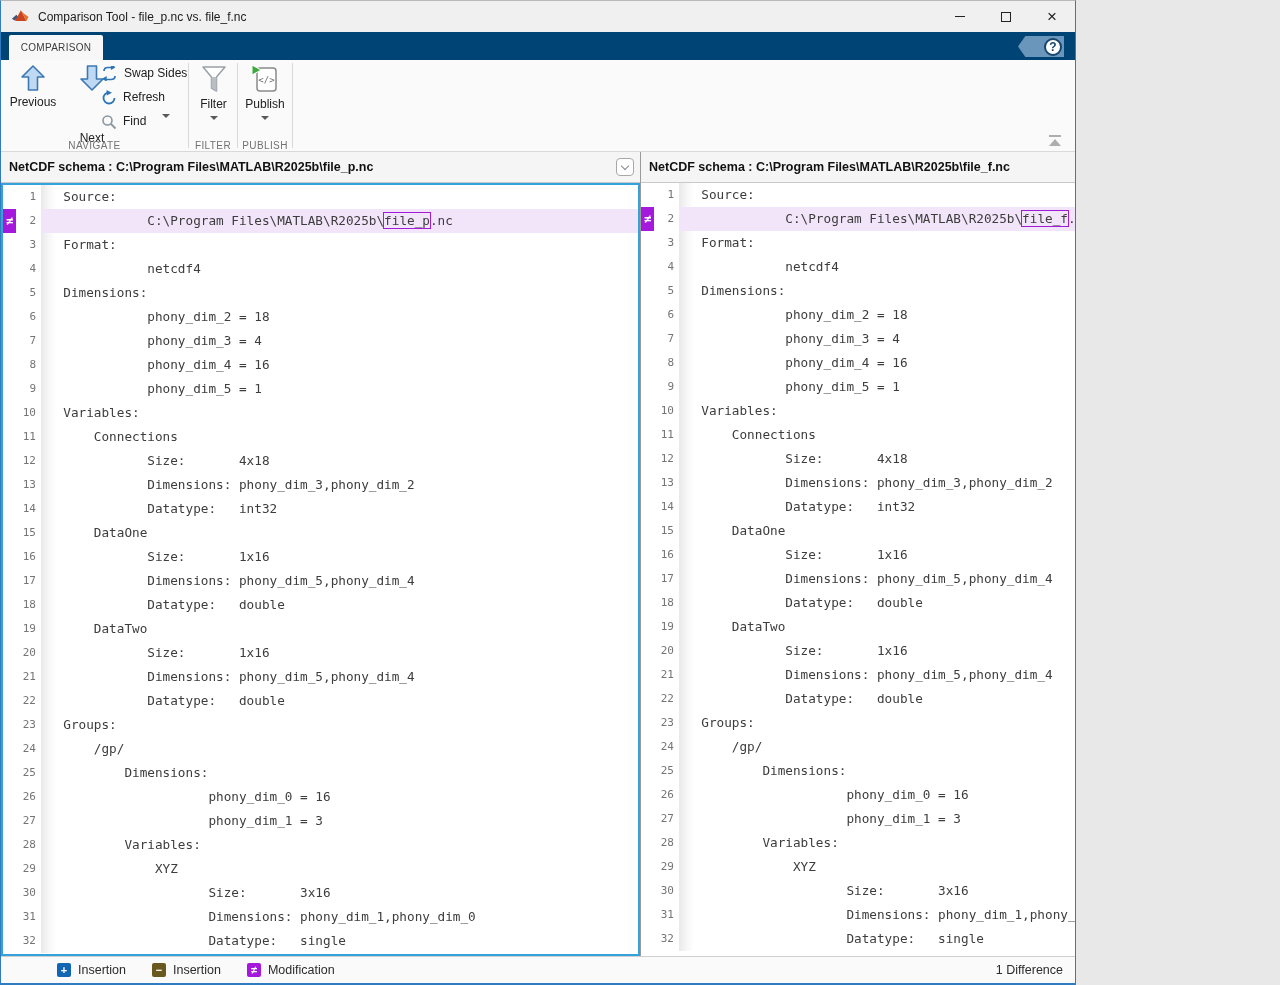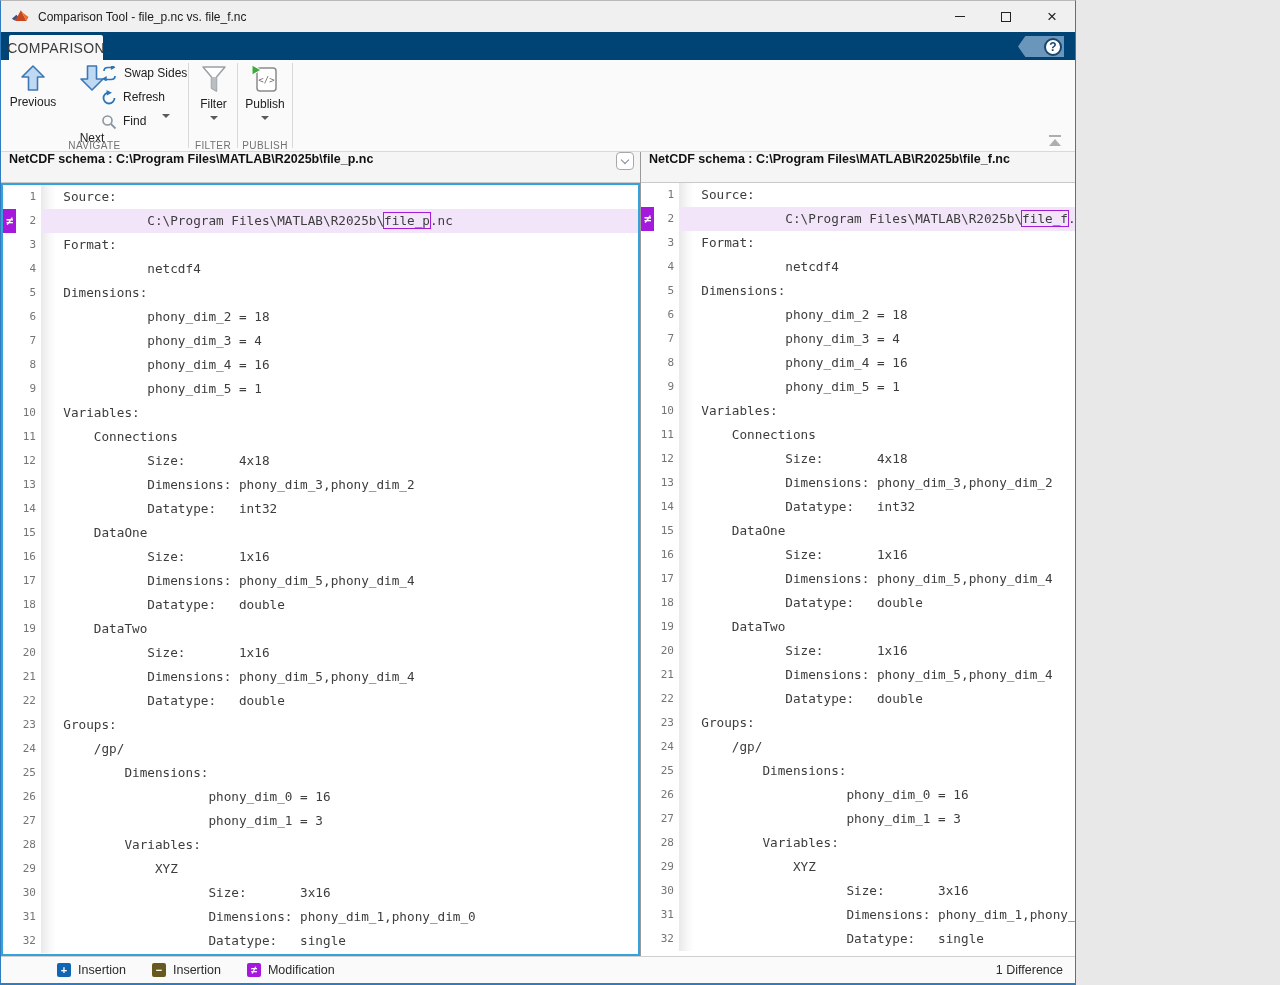--- a/index.html
+++ b/index.html
@@ -17,21 +17,21 @@
   .win-controls { display:flex; height:100%; }
   .win-btn { width:46px; height:100%; display:flex; align-items:center; justify-content:center; cursor:default; }
   .min-glyph { width:10px; height:0; border-top:1px solid #222; }
   .max-glyph { width:10px; height:10px; border:1px solid #222; }
   .close-glyph { font-size:17px; line-height:10px; color:#222; font-weight:400; }
   
   .tabstrip { height:28px; background:#004375; position:relative; flex:none; }
   .ribbon-tab {
     position:absolute; left:8px; top:3px; bottom:0; width:94px; background:#f7f7f7;
     border-radius:2px 2px 0 0; display:flex; align-items:center; justify-content:center;
-    font-size:14px; color:#3c3c3c; letter-spacing:.3px; cursor:default;
+    font-size:10px; color:#3c3c3c; letter-spacing:.3px; cursor:default;
   }
   .help-btn { position:absolute; right:11px; top:4px; width:46px; height:21px;
     background:#6b96bb; clip-path:polygon(16% 0,100% 0,100% 100%,16% 100%,0 50%);
     display:flex; align-items:center; justify-content:flex-end; cursor:default; }
   .help-circle { width:18px; height:18px; margin-right:2px; border-radius:50%; background:#fff;
     border:2px solid #16456e; color:#16456e; font-size:12px; font-weight:bold;
     display:flex; align-items:center; justify-content:center; }
   
   .toolbar { height:92px; background:#fafafa; position:relative; border-bottom:1px solid #d9d9d9; flex:none; }
   .tool-big { position:absolute; top:4px; display:flex; flex-direction:column; align-items:center; cursor:default; }
@@ -47,21 +47,21 @@
   .group-label { position:absolute; bottom:0; font-size:10px; color:#717171; text-align:center; letter-spacing:.4px; }
   .tb-divider { position:absolute; top:3px; bottom:3px; width:1px; background:#d8d8d8; }
   .collapse-ribbon { position:absolute; right:12px; bottom:5px; width:16px; display:flex; flex-direction:column; align-items:center; gap:2px; cursor:default; }
   .collapse-bar { width:12px; height:2px; background:#aeaeae; }
   .collapse-tri { width:0; height:0; border-left:6px solid transparent; border-right:6px solid transparent; border-bottom:7px solid #aeaeae; }
   
   .panels { flex:1; display:flex; min-height:0; }
   .panel { width:639px; flex:none; display:flex; flex-direction:column; background:#fff; }
   .panel.right { flex:1; border-left:1px solid #9a9a9a; }
   .panel-header { height:31px; background:#f5f5f5; border-bottom:1px solid #c9c9c9;
-    display:flex; align-items:flex-start; padding:0 6px 0 8px; flex:none; }
+    display:flex; align-items:center; padding:0 6px 0 8px; flex:none; }
   .panel-title { font-size:12.5px; font-weight:bold; color:#111; flex:1; white-space:nowrap; overflow:hidden; }
   .hdr-drop { width:18px; height:18px; border:1px solid #a8a8a8; border-radius:4px; background:#fff;
     display:flex; align-items:center; justify-content:center; flex:none; cursor:default; }
   .hdr-chevron { width:6px; height:6px; border-right:1.5px solid #7d8a96; border-bottom:1.5px solid #7d8a96;
     transform:rotate(45deg); margin-top:-3px; }
   .panel-body { flex:1; position:relative; overflow:hidden; background:#fff; }
   .panel.left .panel-body { border:2px solid #35a2dc; }
   .code-area { font-family:"DejaVu Sans Mono","Liberation Mono",monospace; font-size:12.7px; color:#3d3d3d; }
   .code-row { display:flex; height:24px; line-height:24px; }
   .line-marker { width:13px; flex:none; background:#fff; text-align:center; font-size:12px; font-weight:bold; color:#fff; }

